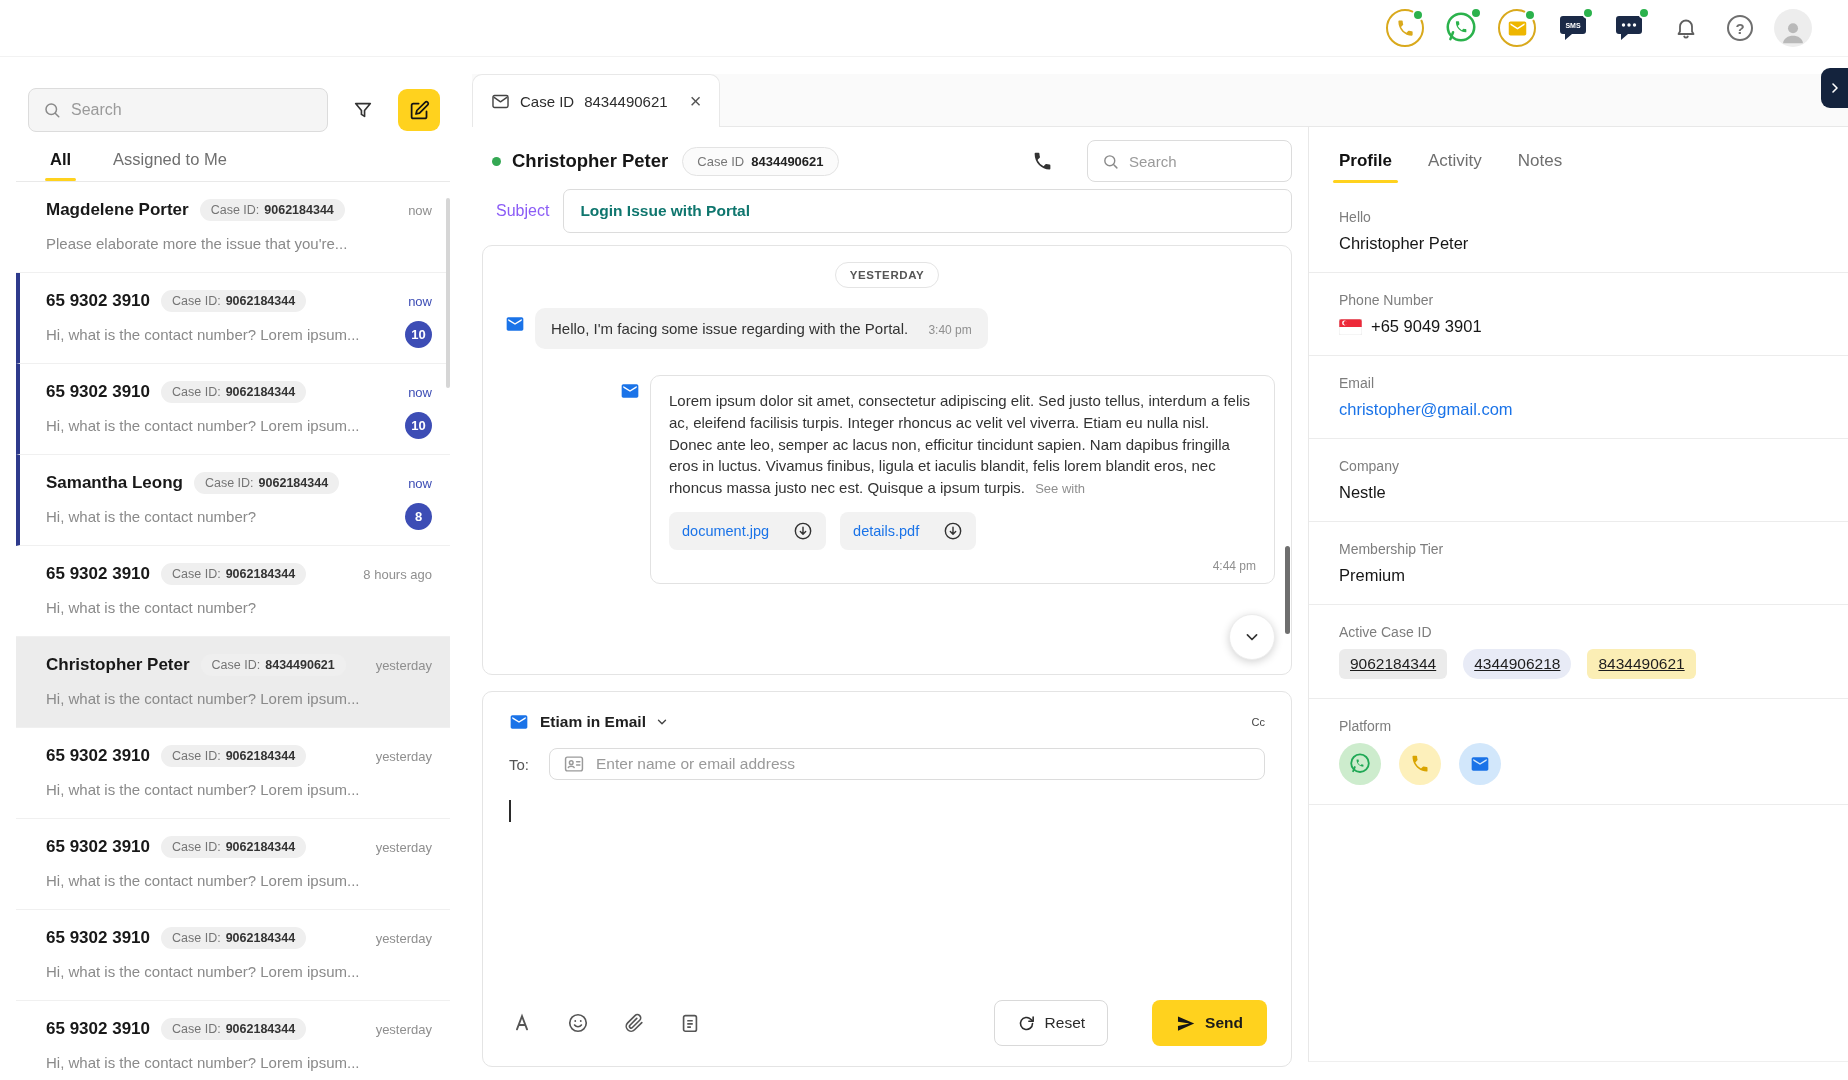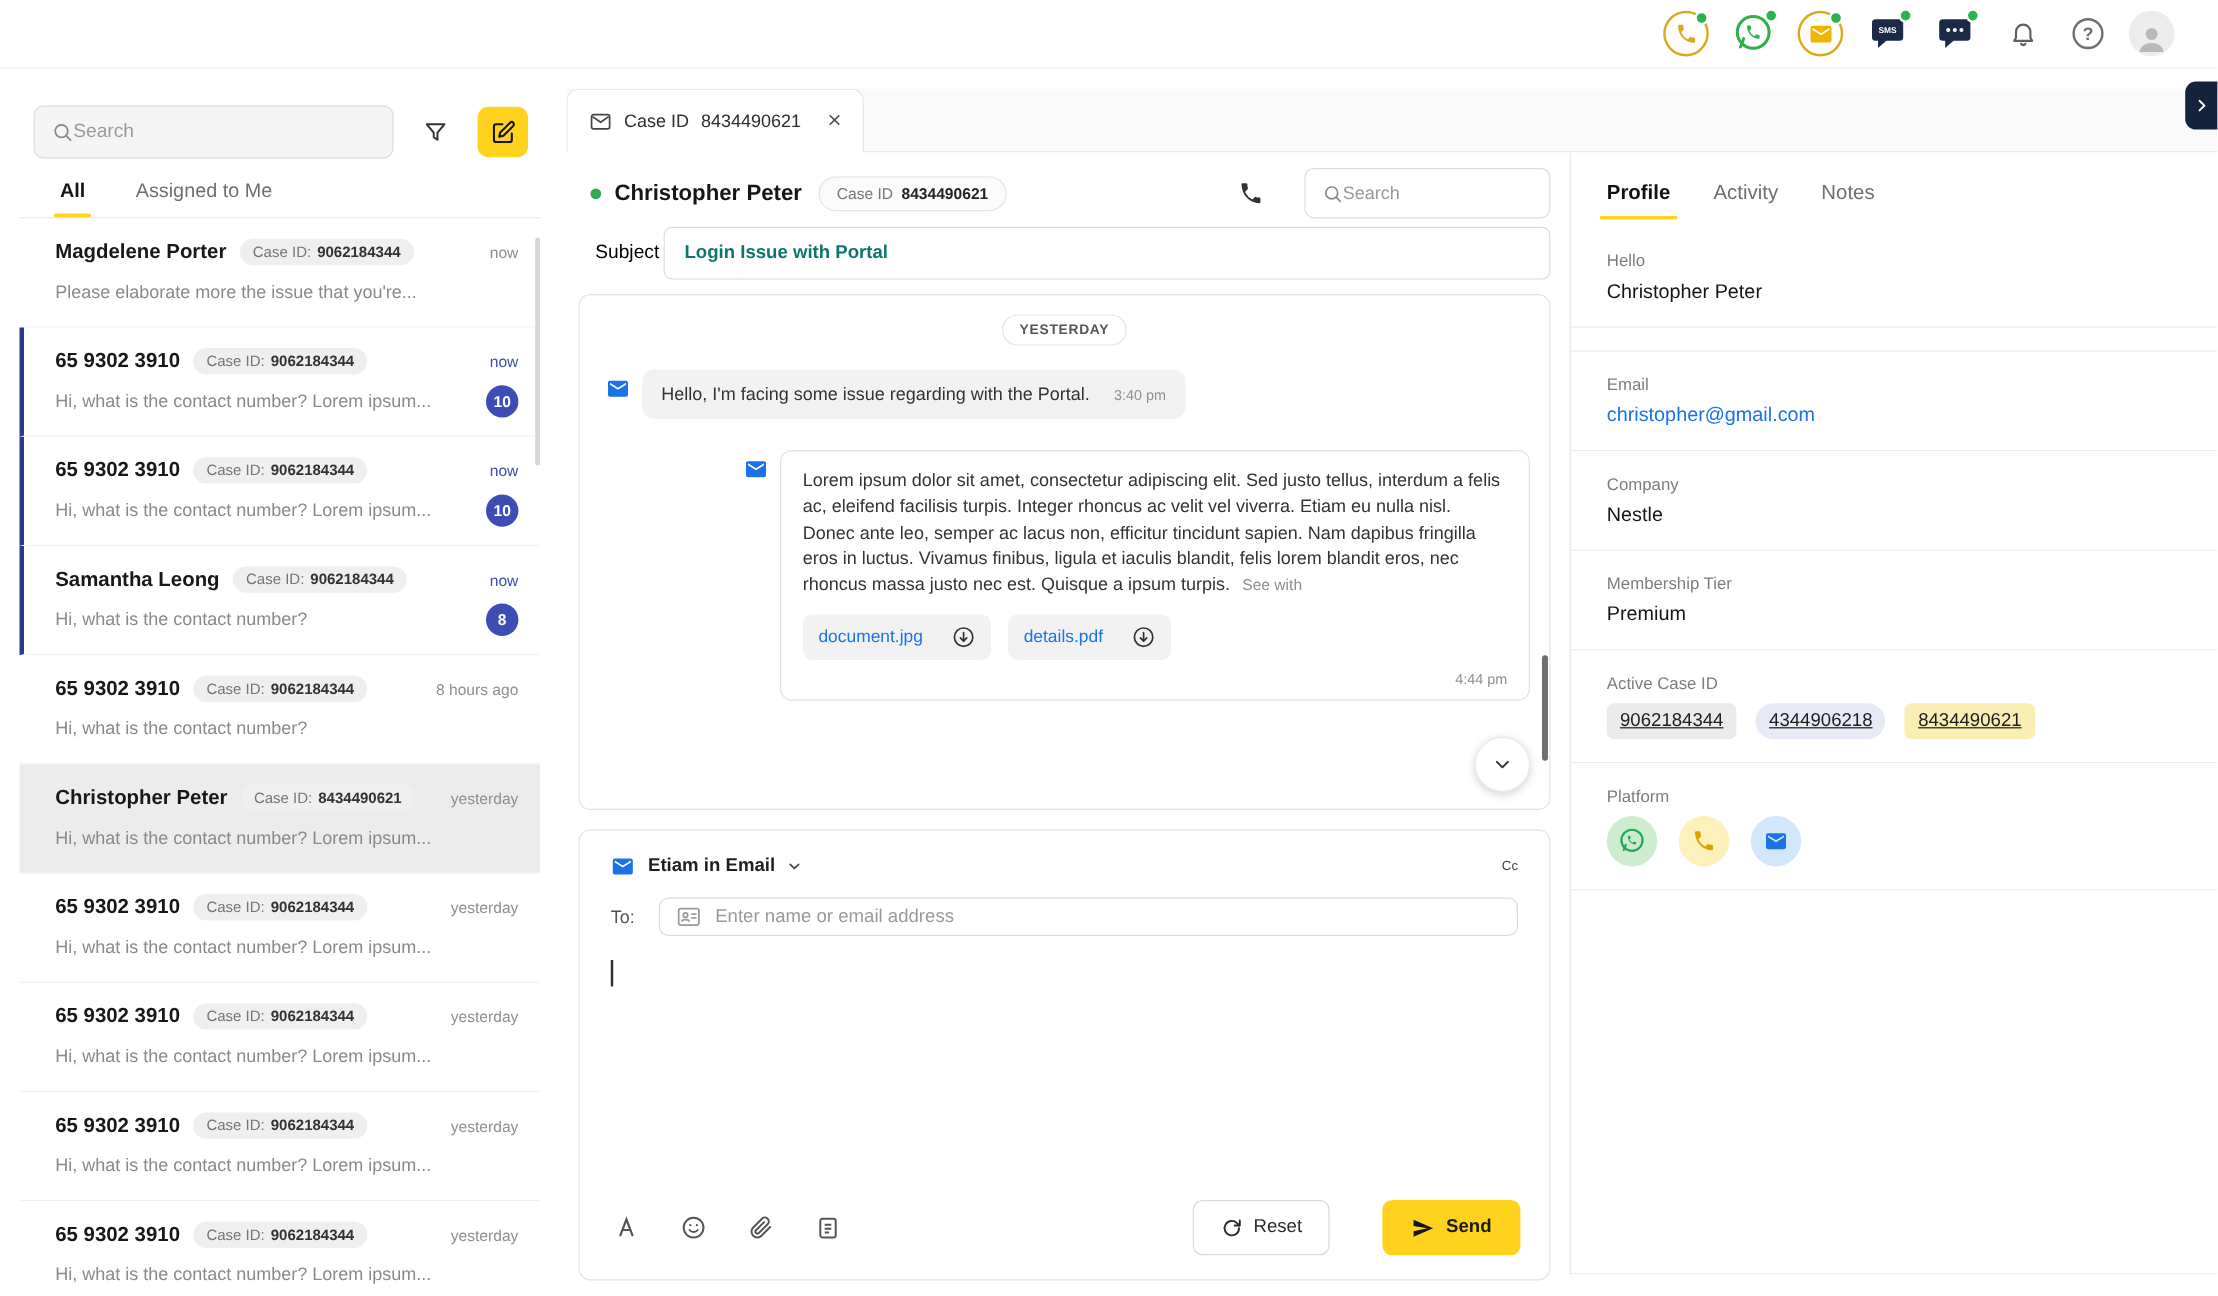--- a/index.html
+++ b/index.html
@@ -16,21 +16,21 @@
   .channel .dot { position:absolute; top:-2px; right:-2px; width:12px; height:12px; border-radius:50%; background:#2BB24C; border:2px solid #fff; }
   .tb-plain { width:32px; height:32px; display:flex; align-items:center; justify-content:center; cursor:pointer; background:none; border:none; margin-left:4px; }
   .help-circle { width:26px; height:26px; border:2px solid #6f6f6f; border-radius:50%; color:#6f6f6f; font-size:15px; font-weight:700; display:flex; align-items:center; justify-content:center; }
   .avatar { width:38px; height:38px; border-radius:50%; background:#ededed; display:flex; align-items:flex-end; justify-content:center; overflow:hidden; cursor:pointer; }
 
   .app { position:absolute; top:57px; left:0; right:0; bottom:0; }
 
   
   .sidebar { position:absolute; left:16px; top:15px; width:434px; bottom:0; display:flex; flex-direction:column; overflow:hidden; background:#fff; }
   .sb-top { display:flex; align-items:center; padding:16px 10px 14px 12px; gap:20px; }
-  .search-box { display:flex; align-items:center; background:#f5f5f5; border:1px solid #dcdcdc; border-radius:8px; height:44px; padding:0 14px; flex:1; }
+  .search-box { display:flex; align-items:center; gap:10px; background:#f5f5f5; border:1px solid #dcdcdc; border-radius:8px; height:44px; padding:0 14px; flex:1; }
   .search-box input { border:none; outline:none; background:transparent; font-family:inherit; font-size:16px; color:#333; width:100%; }
   .search-box input::placeholder { color:#9a9a9a; }
   .icon-btn { background:none; border:none; cursor:pointer; padding:4px; }
   .compose-btn { width:42px; height:42px; background:#FFD21E; border:none; border-radius:9px; display:flex; align-items:center; justify-content:center; cursor:pointer; flex:none; }
   .sb-tabs { display:flex; gap:42px; padding:4px 12px 0 34px; border-bottom:1px solid #e9e9e9; }
   .sb-tab { font-size:16.5px; color:#6f6f6f; padding-bottom:12px; cursor:pointer; position:relative; }
   .sb-tab.active { color:#141414; font-weight:700; }
   .sb-tab.active::after { content:""; position:absolute; left:-5px; right:-5px; bottom:0; height:3.5px; background:#FFD21E; border-radius:2px; }
   .conv-list { flex:1; overflow:hidden; position:relative; }
   .conv { padding:17px 18px 15px 30px; border-bottom:1px solid #f0f0f0; cursor:pointer; background:#fff; }
@@ -59,21 +59,21 @@
   .chat-header { margin-top:10px; height:48px; display:flex; align-items:center; padding-left:20px; padding-right:16px; }
   .status-dot { width:9px; height:9px; border-radius:50%; background:#34a853; margin-right:11px; flex:none; }
   .chat-name { font-size:18.5px; font-weight:700; color:#161616; }
   .hdr-chip { margin-left:14px; display:flex; gap:7px; align-items:center; border:1px solid #e3e3e3; background:#fbfbfb; border-radius:15px; padding:6px 14px; font-size:13px; }
   .hdr-chip .chip-l { color:#777; }
   .hdr-chip .chip-n { color:#222; font-weight:700; }
   .hdr-phone { margin-left:auto; margin-right:30px; }
   .hdr-search { width:205px; flex:none; background:#fff; height:42px; }
   .hdr-search input { font-size:15px; }
   .subject-row { margin-top:4px; display:flex; align-items:center; padding-left:24px; padding-right:16px; }
-  .subject-row label { font-size:16px; color:#000000; margin-right:4px; }
+  .subject-row label { font-size:16px; color:#8b5cf6; margin-right:14px; }
   .subject-input { flex:1; height:44px; border:1px solid #dcdcdc; border-radius:7px; padding:0 16px; font-size:15.5px; font-weight:600; color:#0f766e; font-family:inherit; outline:none; background:#fff; }
 
   .chat-area { margin:12px 16px 0 10px; height:430px; border:1px solid #e4e4e4; border-radius:10px; position:relative; padding-top:16px; background:#fff; }
   .date-pill { width:max-content; margin:0 auto; border:1px solid #e4e4e4; border-radius:14px; padding:6px 14px; font-size:11.5px; font-weight:700; letter-spacing:.6px; color:#555; background:#fff; }
   .msg-row { display:flex; padding:0 16px; margin-top:20px; align-items:flex-start; }
   .msg-icon { margin:6px 10px 0 6px; flex:none; }
   .bubble { background:#f2f2f2; border-radius:10px; padding:12px 16px; font-size:15px; color:#333; }
   .bubble .msg-time { font-size:12px; color:#8f8f8f; margin-left:16px; }
   .msg-row.out { justify-content:flex-end; margin-top:26px; }
   .out-card { width:625px; border:1px solid #e2e2e2; border-radius:10px; padding:14px 18px 10px; background:#fff; }
@@ -565,20 +565,35 @@
       <div class="p-tab">Activity</div>
       <div class="p-tab">Notes</div>
     </div>
 
     <div class="p-sec first">
       <div class="p-label">Hello</div>
       <div class="p-value">Christopher Peter</div>
     </div>
     <div class="p-div"></div>
 
+    <div class="p-sec">
+      <div class="p-label">Phone Number</div>
+      <div class="p-value phone-val">
+        <span>
+            <svg width="23" height="16" viewBox="0 0 23 16">
+              <rect width="23" height="16" rx="2" fill="#fff"></rect>
+              <path d="M2 0h19a2 2 0 0 1 2 2v6H0V2a2 2 0 0 1 2-2z" fill="#ED2939"></path>
+              <circle cx="5.5" cy="4" r="2.4" fill="#fff"></circle>
+              <circle cx="6.6" cy="4" r="2.1" fill="#ED2939"></circle>
+              <rect width="23" height="16" rx="2" fill="none" stroke="#ddd" stroke-width="0.6"></rect>
+            </svg>
+          </span>
+        <span>+65 9049 3901</span>
+      </div>
+    </div>
     <div class="p-div"></div>
 
     <div class="p-sec">
       <div class="p-label">Email</div>
       <div class="p-value link">christopher@gmail.com</div>
     </div>
     <div class="p-div"></div>
 
     <div class="p-sec">
       <div class="p-label">Company</div>

